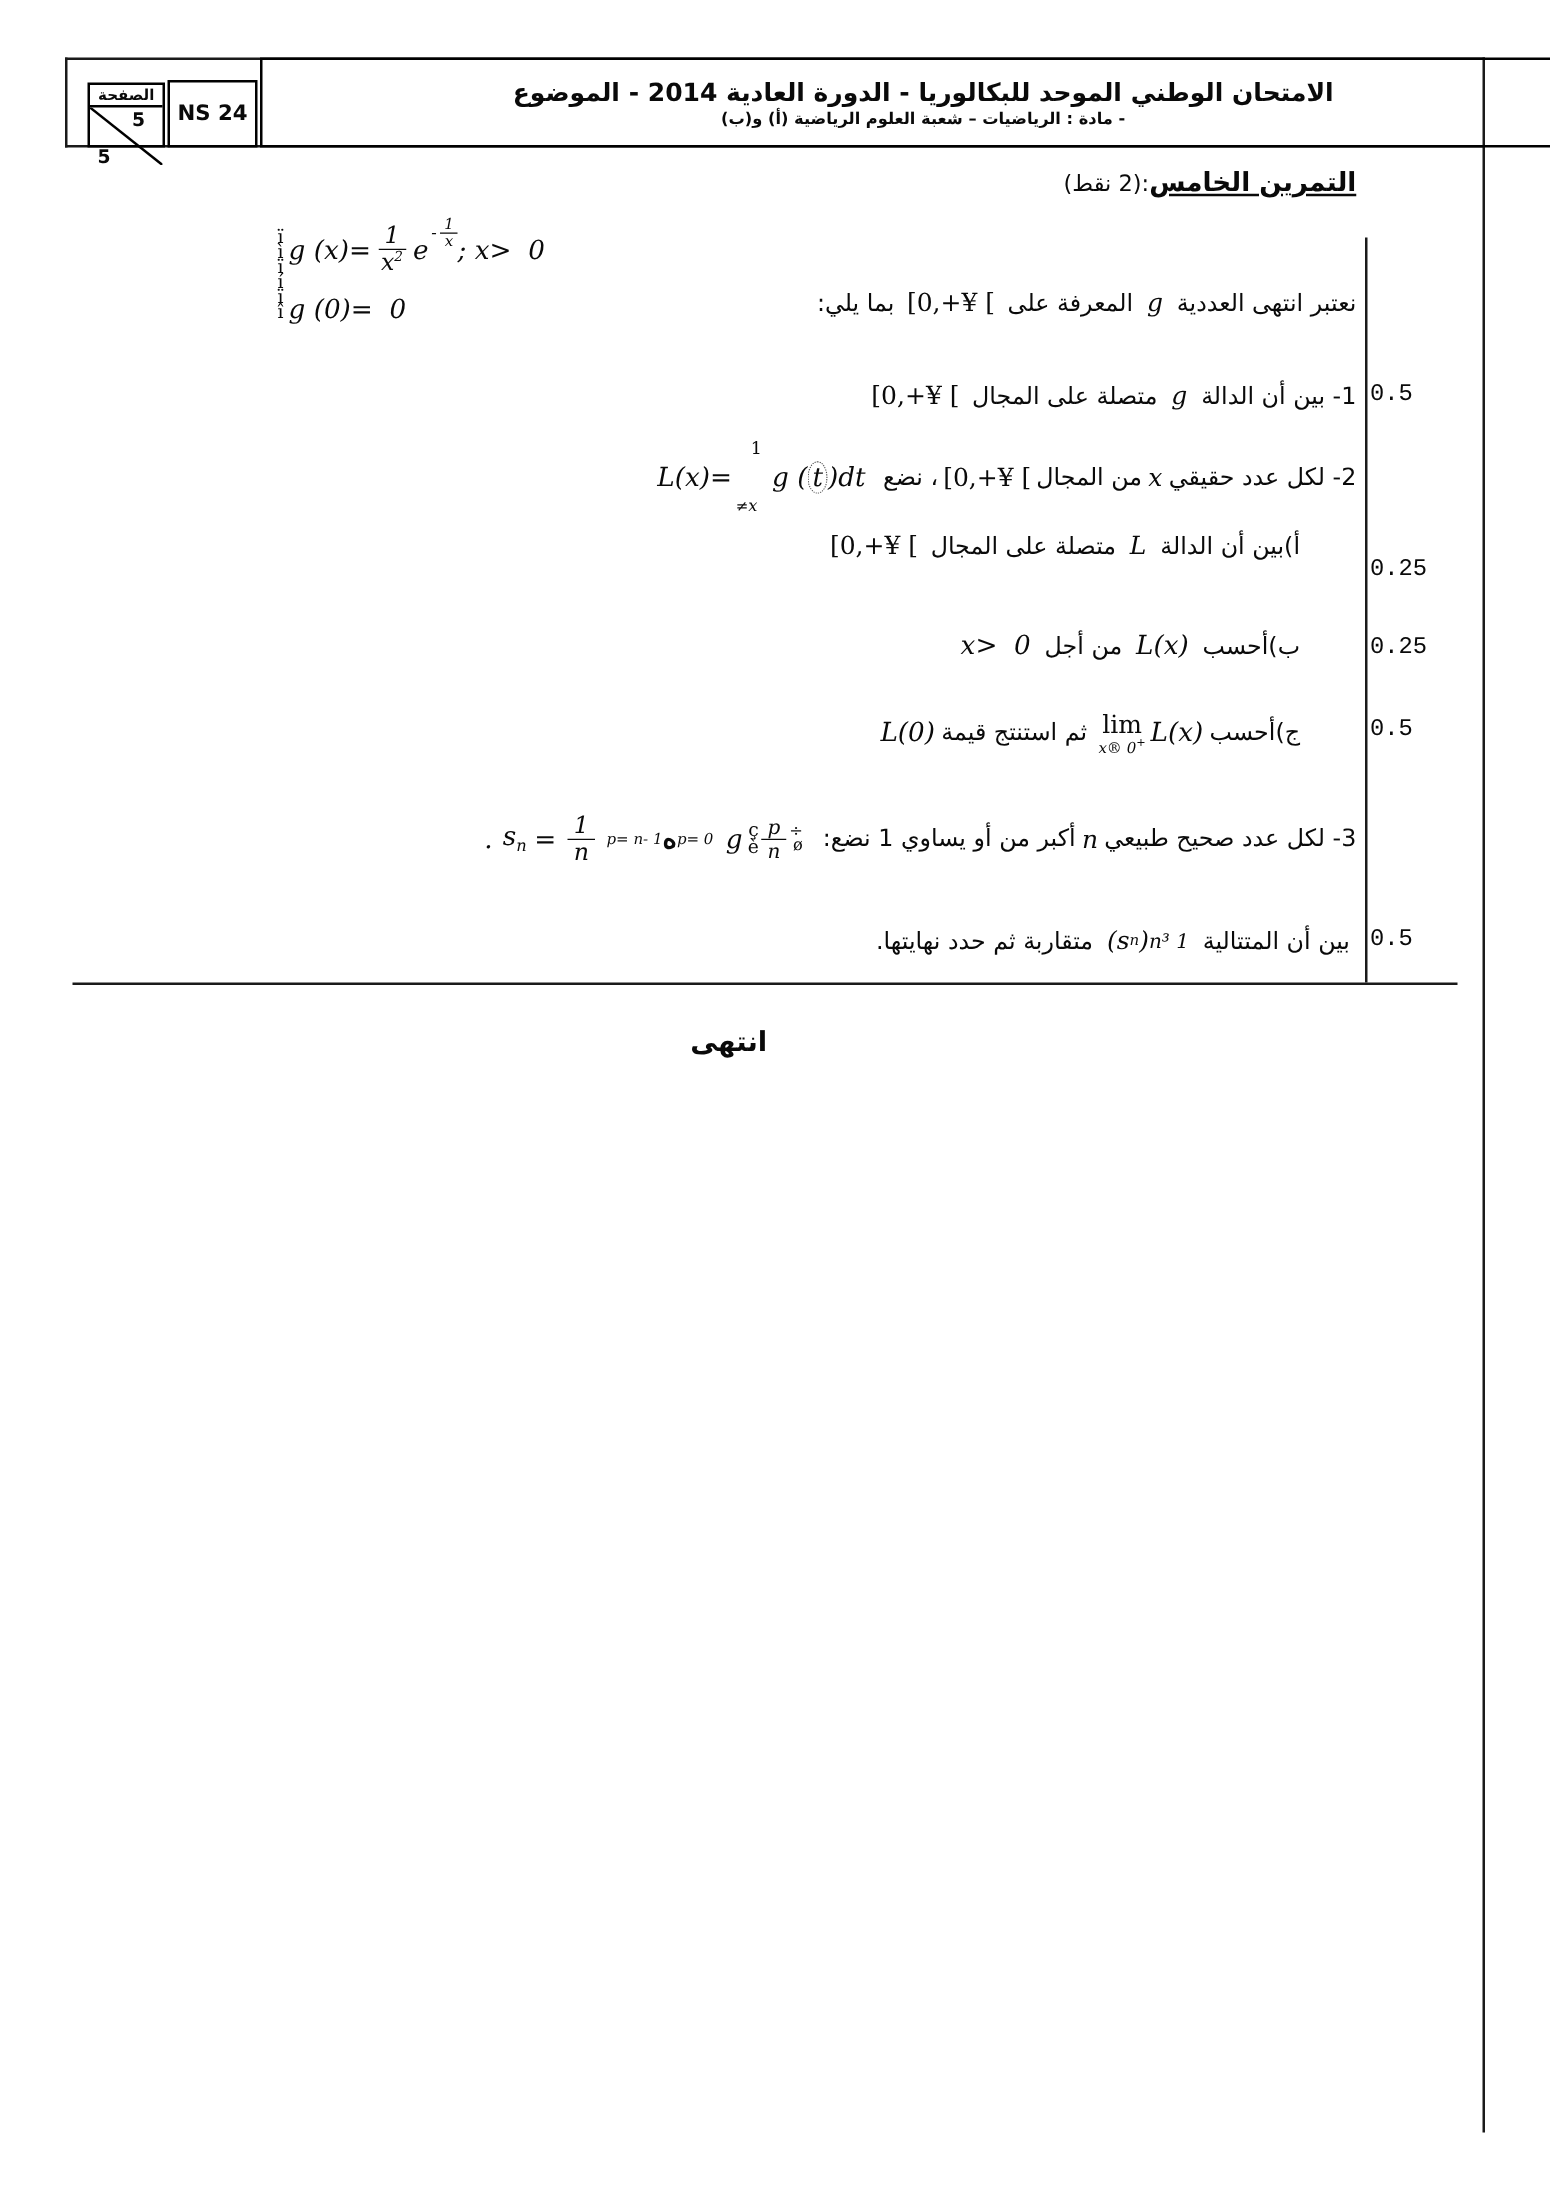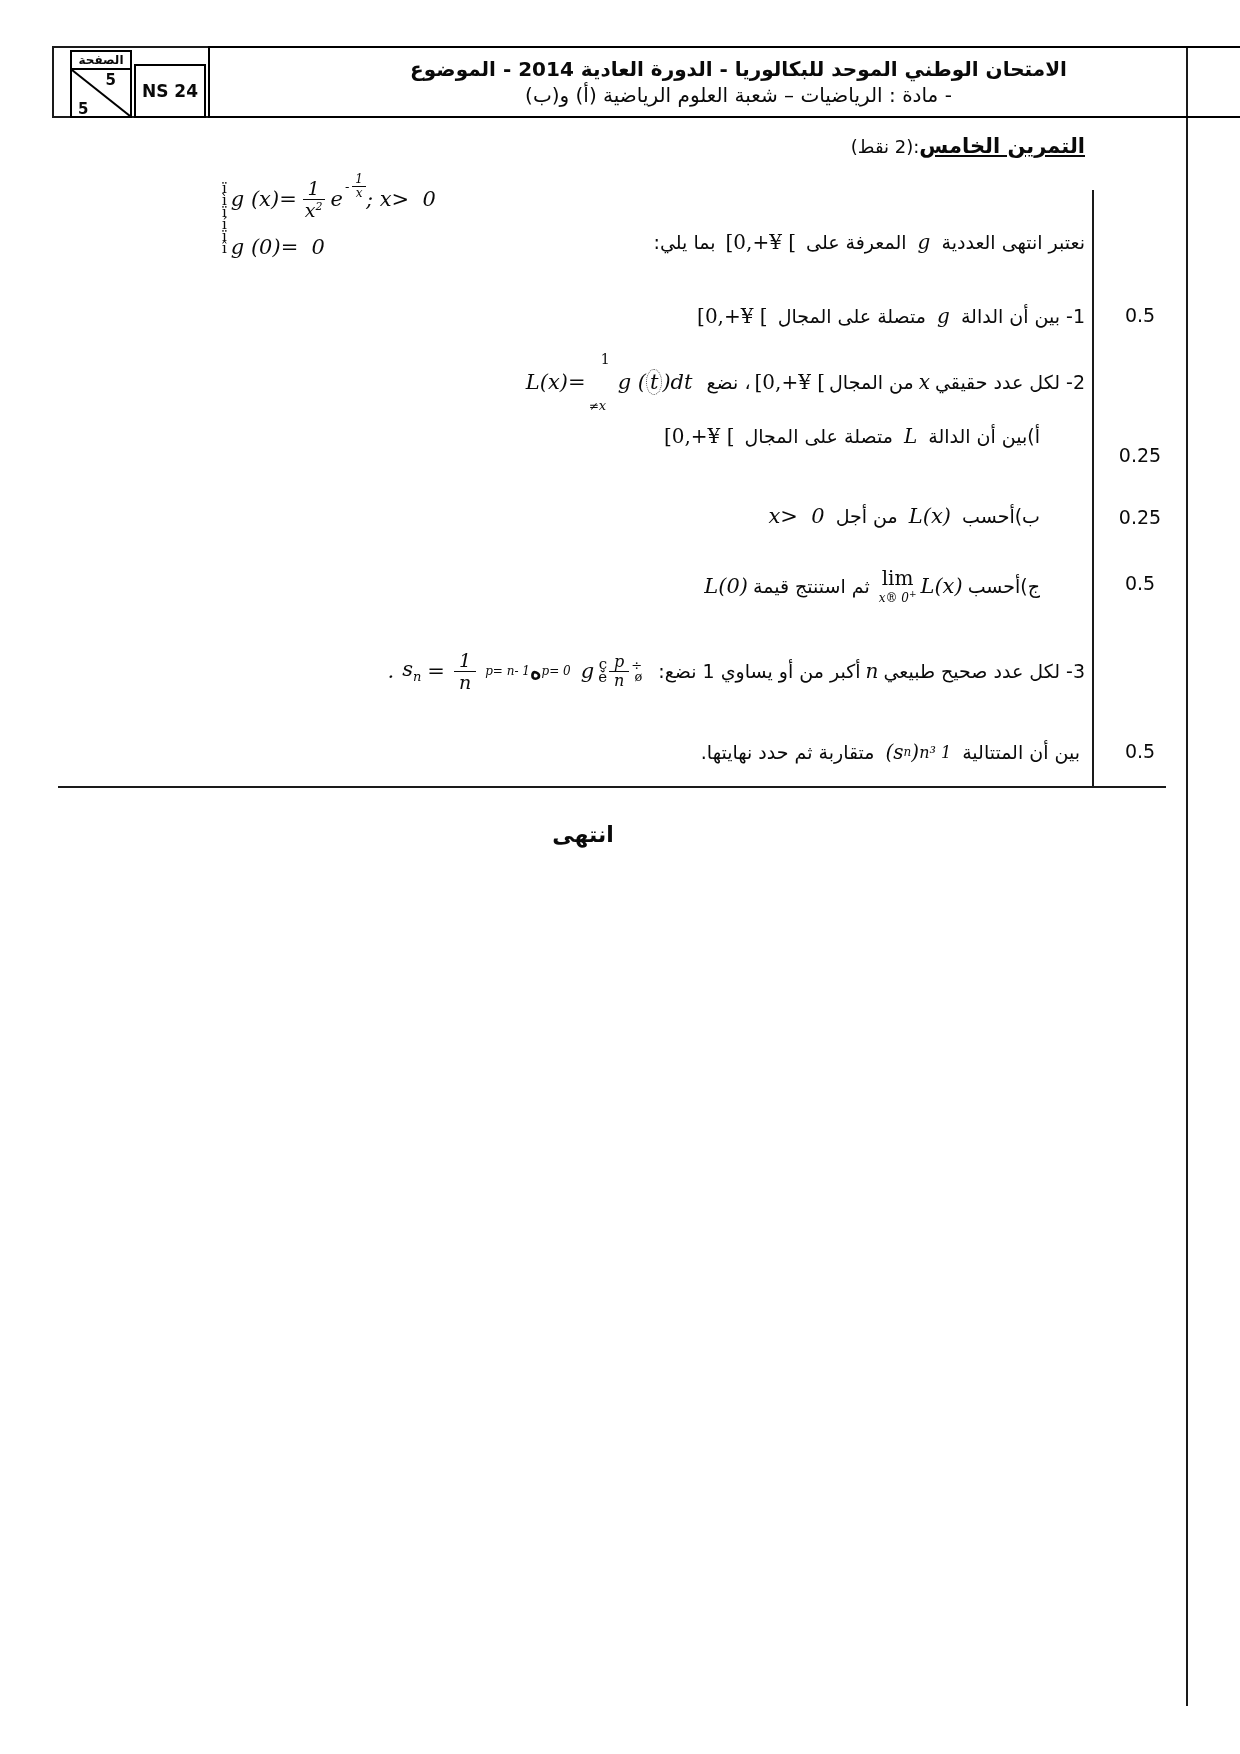--- a/index.html
+++ b/index.html
@@ -2,37 +2,37 @@
 <html lang="ar"><head>
 <meta charset="utf-8">
 <style>
   html,body{margin:0;padding:0;background:#fff;}
   .page{position:relative;width:1240px;height:1754px;background:#ffffff;
         font-family:"DejaVu Sans","Liberation Sans",sans-serif;color:#0a0a0a;overflow:hidden;}
   .abs{position:absolute;}
   .rule{position:absolute;background:#1a1a1a;}
   
   .hdr-box{position:absolute;border:2px solid #000;box-sizing:border-box;}
-  .pagebox{left:70px;top:50px;width:62px;height:68px;}
+  .pagebox{left:70px;top:66px;width:62px;height:52px;}
   .pagebox .plabel{display:block;text-align:center;font-size:12px;font-weight:bold;
                    border-bottom:2px solid #000;line-height:16px;height:16px;direction:rtl;}
   .pagebox .pdiag{position:relative;height:48px;}
   .pagebox .pnum{position:absolute;font-size:15px;font-weight:bold;font-family:"DejaVu Sans",sans-serif;}
   .pagebox .pnum.top{right:14px;top:1px;}
   .pagebox .pnum.bot{left:6px;bottom:0px;}
   .nsbox{left:134px;top:64px;width:72px;height:54px;display:flex;align-items:center;justify-content:center;
          font-size:17px;font-weight:bold;}
   .titlebox{left:208px;top:46px;width:1061px;height:72px;display:flex;flex-direction:column;
             justify-content:center;align-items:center;direction:rtl;}
   .titlebox .t1{font-size:20px;font-weight:900;letter-spacing:0.5px;}
-  .titlebox .t2{font-size:20px;font-weight:400;letter-spacing:0.5px;margin-top:2px;}
+  .titlebox .t2{font-size:13px;font-weight:700;letter-spacing:0.5px;margin-top:2px;}
   
   .line{position:absolute;direction:rtl;text-align:right;font-size:19px;white-space:nowrap;}
   .rowc{display:flex;align-items:center;}
-  .mk{position:absolute;left:1096px;width:88px;text-align:center;font-size:19px;}
+  .mk{position:absolute;left:1096px;width:88px;font-size:19px;font-family:Liberation Mono, monospace;}
   .ser{font-family:"DejaVu Serif","Liberation Serif",serif;}
   .it{font-style:italic;}
   .mvar{font-family:"DejaVu Serif",serif;font-style:italic;font-size:20px;margin:0 5px;direction:ltr;unicode-bidi:embed;display:inline-block;}
   .ivl{direction:ltr;unicode-bidi:embed;display:inline-block;font-family:"DejaVu Serif",serif;
        font-size:20px;margin:0 4px;}
   .ltrm{direction:ltr;unicode-bidi:embed;display:inline-flex;align-items:center;
         font-family:"DejaVu Serif",serif;font-style:italic;font-size:21px;margin:0 5px;}
   .extitle{font-size:21px;font-weight:bold;text-decoration:underline;}
   .expts{font-size:18px;}
   

